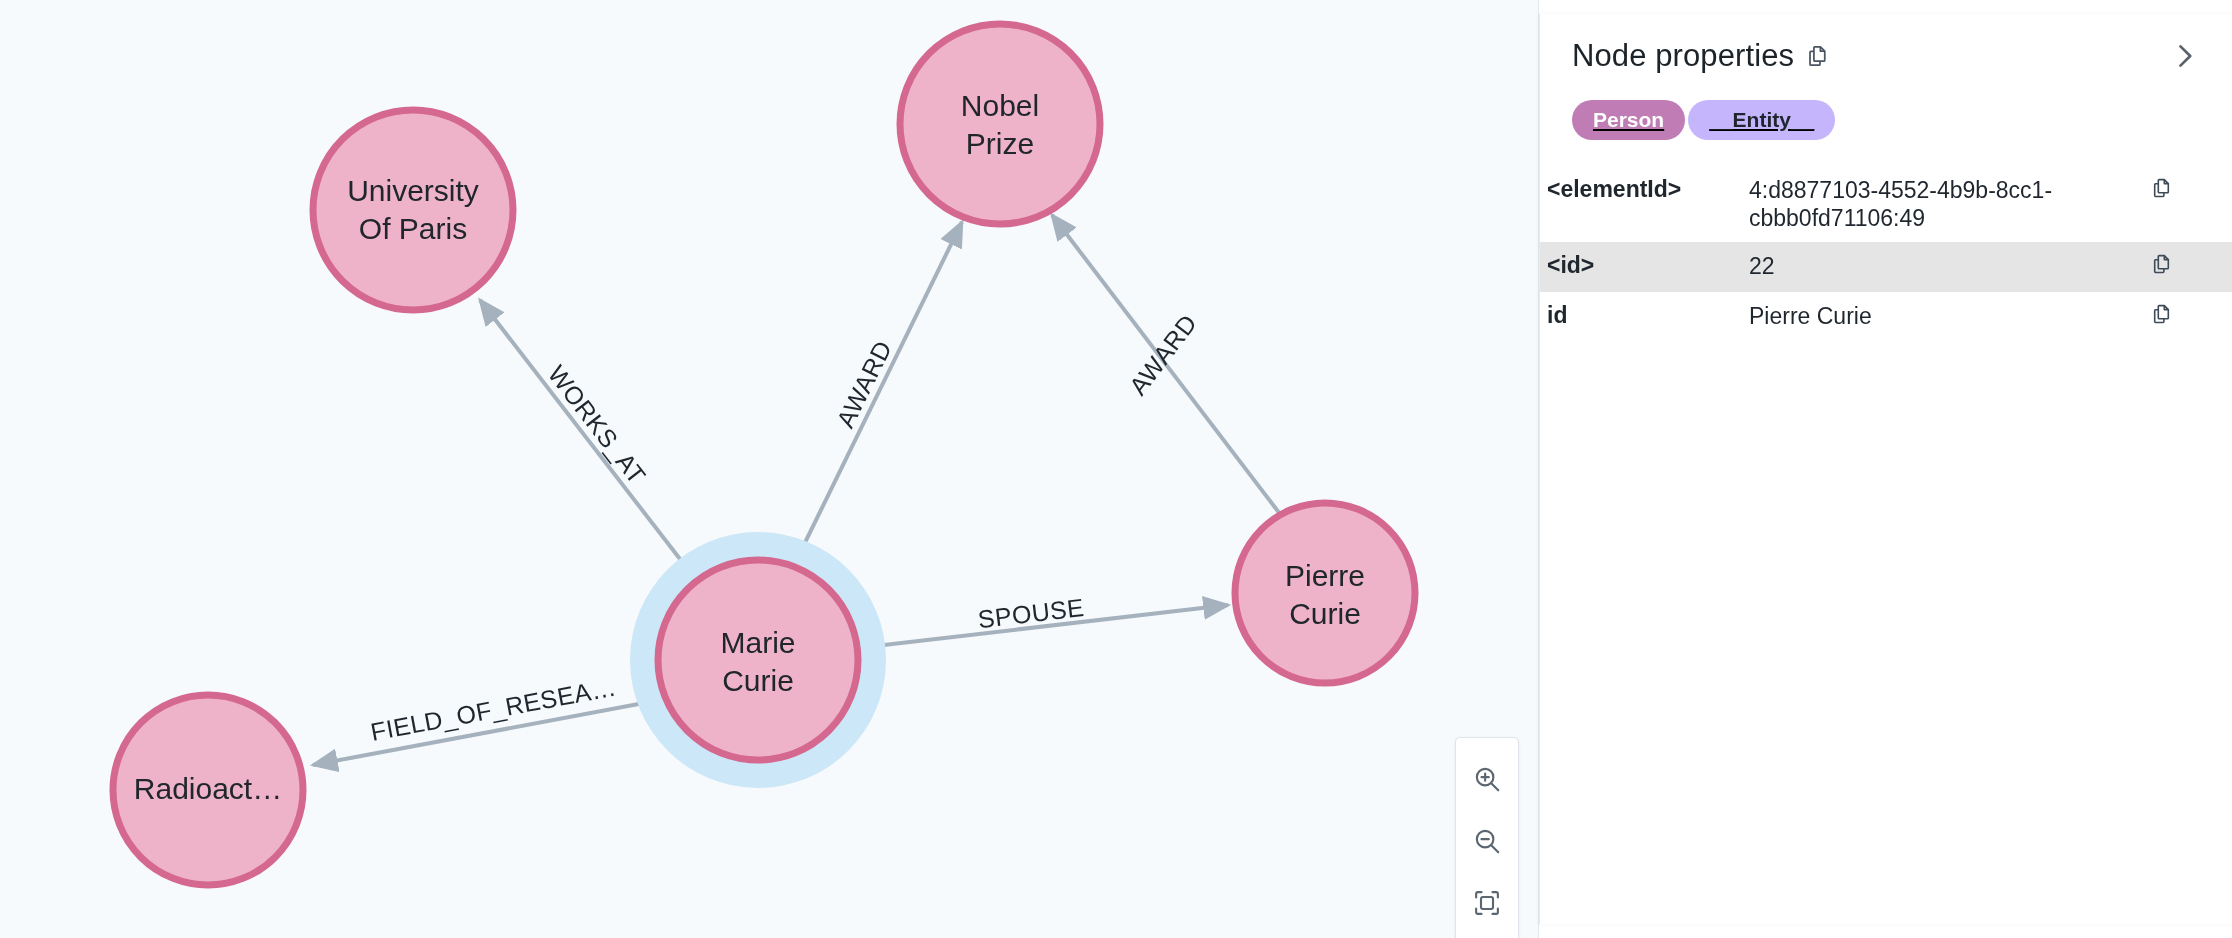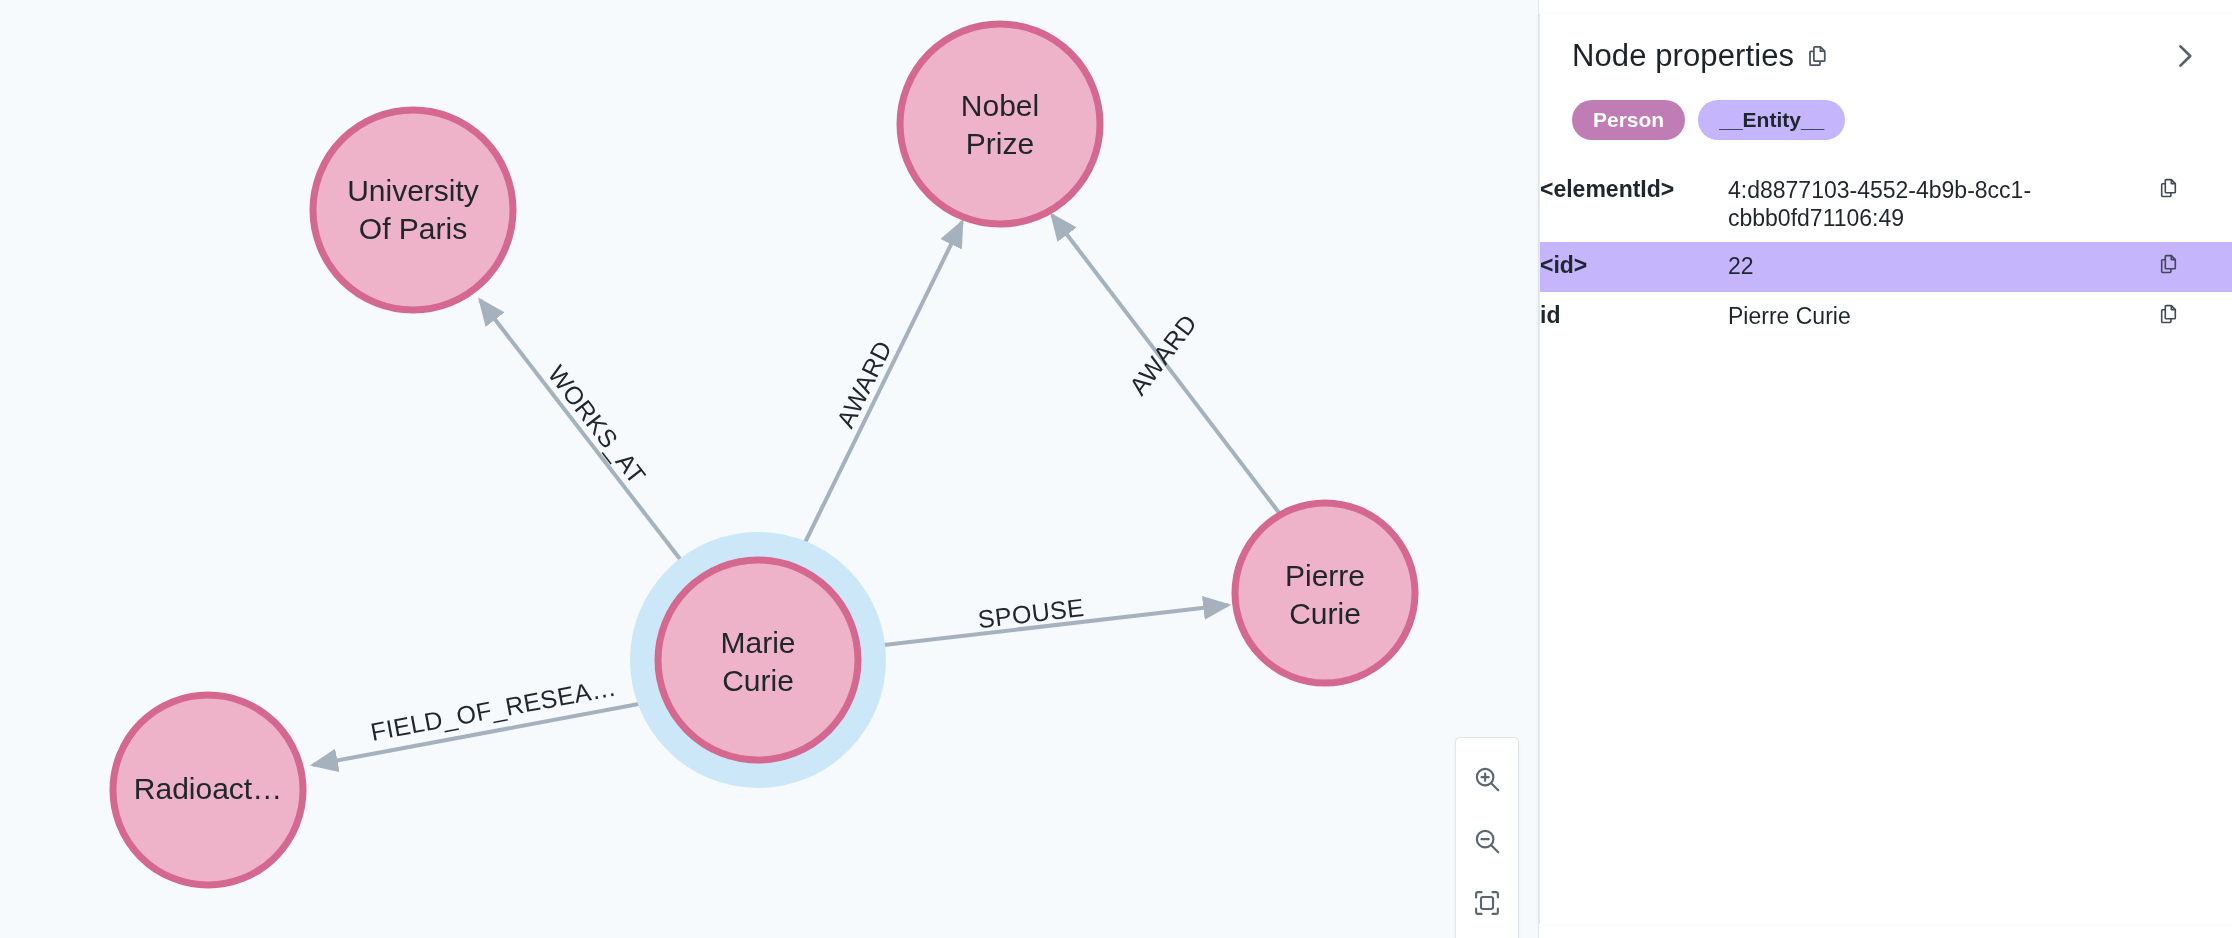--- a/index.html
+++ b/index.html
@@ -140,42 +140,43 @@
     display: inline-flex;
     align-items: center;
     justify-content: center;
     cursor: pointer;
     width: 40px;
     height: 40px;
   }
 
   #badges {
     display: flex;
-    gap: 13px;
+    gap: 3px;
     padding: 24px 32px 0 32px;
+    text-decoration: underline;
   }
   .badge {
     border-radius: 22px;
     padding: 8px 21px;
     font-size: 21px;
     font-weight: bold;
     line-height: 1.15;
     white-space: nowrap;
   }
 
   #prop-table {
     margin-top: 26px;
     width: 100%;
     border-collapse: collapse;
     table-layout: fixed;
   }
-  #prop-table tr.row-alt { background: #c4b5fd; }
+  #prop-table tr.row-alt { background: #e5e5e5; }
   #prop-table td {
     vertical-align: top;
-    padding: 10px 0;
+    padding: 10px 7px;
     font-size: 23px;
     color: #1f262d;
   }
   td.prop-key {
     width: 188px;
     padding-left: 32px;
     font-weight: bold;
     white-space: nowrap;
   }
   td.prop-val {

